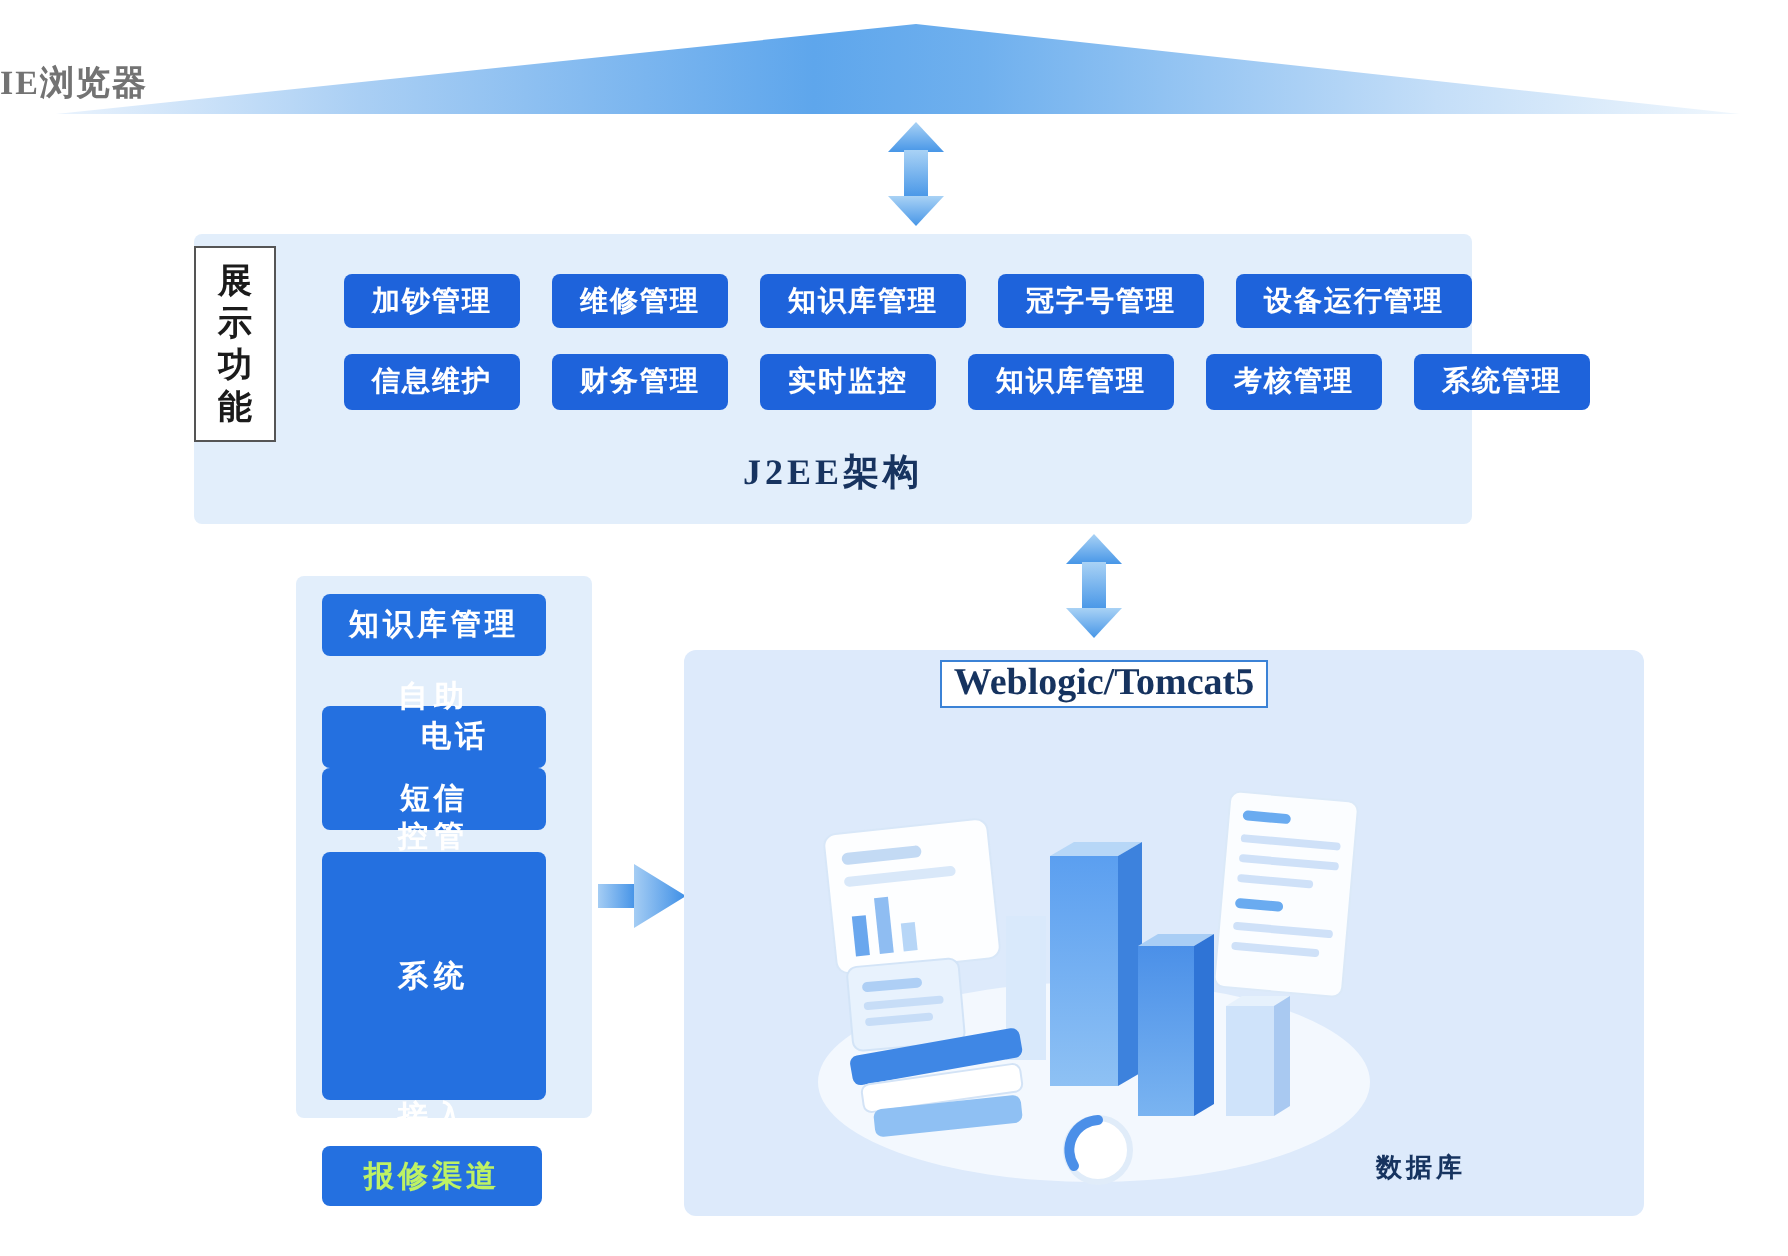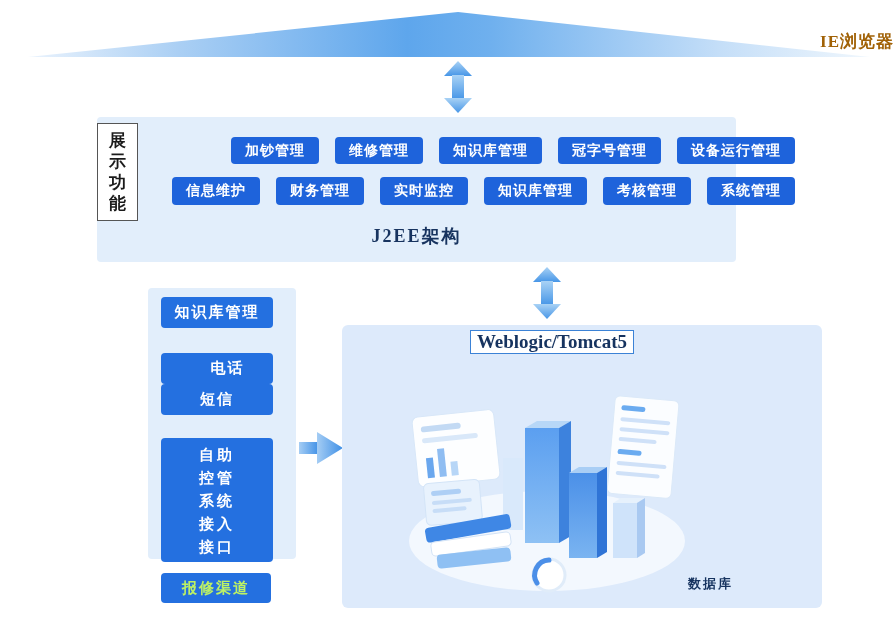--- a/index.html
+++ b/index.html
@@ -7,22 +7,22 @@
   .canvas {
     position: relative; width: 894px; height: 628px;
     background: #ffffff; overflow: hidden;
   }
   svg { display: block; }
 
   
   .roof { position: absolute; left: 0; top: 0; width: 894px; height: 64px; }
   .roof-label {
     position: absolute; left: 0; top: 30px; width: 894px;
-    text-align: right; font-family: "Liberation Serif", serif;
-    font-weight: bold; font-size: 17px; color: #a16207; letter-spacing: 1px;
+    text-align: left; font-family: "Liberation Serif", serif;
+    font-weight: bold; font-size: 17px; color: #737373; letter-spacing: 1px;
   }
 
   
   .arrow-v { position: absolute; }
   .arrow-h { position: absolute; }
 
   
   .pres-panel {
     position: absolute; left: 97px; top: 117px; width: 639px; height: 145px;
     background: #e2eefb; border-radius: 4px;
@@ -30,21 +30,21 @@
   .side-label {
     position: absolute; left: 0; top: 6px; width: 41px; min-height: 97px;
     background: #ffffff; border: 1px solid #555;
     padding: 6px 11px; font-size: 17px; font-weight: bold; color: #1b1b1b;
     line-height: 21px; word-break: break-all; text-align: center;
   }
   .btn-rows {
     position: absolute; left: 75px; top: 20px;
     display: flex; flex-direction: column; gap: 13px;
   }
-  .btn-row { display: flex; gap: 16px; justify-content: flex-end; }
+  .btn-row { display: flex; gap: 16px; }
   .mod-btn {
     background: #1e63db; color: #ffffff; font-size: 14px; font-weight: bold;
     padding: 6px 14px; border-radius: 4px; white-space: nowrap; line-height: 1.1;
     letter-spacing: 1px;
   }
   .j2ee-label {
     position: absolute; left: 0; bottom: 14px; width: 100%;
     text-align: center; font-family: "Liberation Serif", serif;
     font-weight: bold; font-size: 18px; color: #17335f; letter-spacing: 2px;
   }
@@ -152,21 +152,21 @@
     </defs>
     <polygon points="15,0 29,15 1,15" fill="url(#arrGrad2)"></polygon>
     <rect x="9" y="14" width="12" height="24" fill="url(#arrGrad2)"></rect>
     <polygon points="15,52 29,37 1,37" fill="url(#arrGrad2)"></polygon>
   </svg>
 
   <div class="access-panel">
     <div class="access-btn" style="top:9px;">知识库管理</div>
     <div class="access-btn" style="top:65px;padding-left:21px;">电话</div>
     <div class="access-btn" style="top:96px;">短信</div>
-    <div class="access-btn tall" style="top:150px;">
+    <div class="access-btn tall" style="top:138px;gap:47px;">
       <span>自助</span>
       <span>控管</span>
       <span>系统</span>
       <span>接入</span>
       <span>接口</span>
     </div>
   </div>
   <div class="repair-btn">报修渠道</div>
 
   <svg class="arrow-h" style="left:299px; top:430px;" width="44" height="36" viewBox="0 0 44 36">

